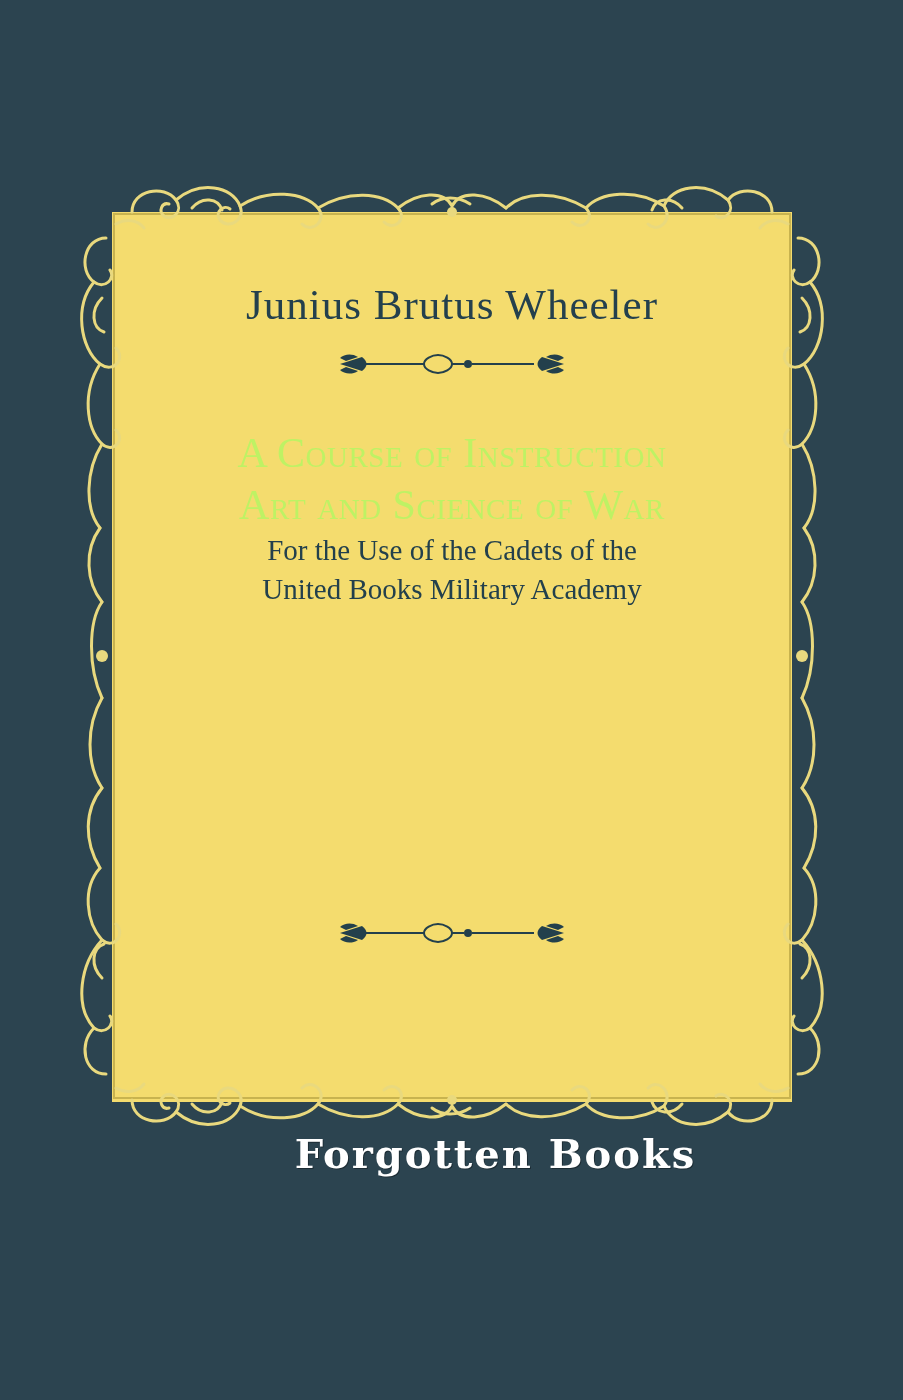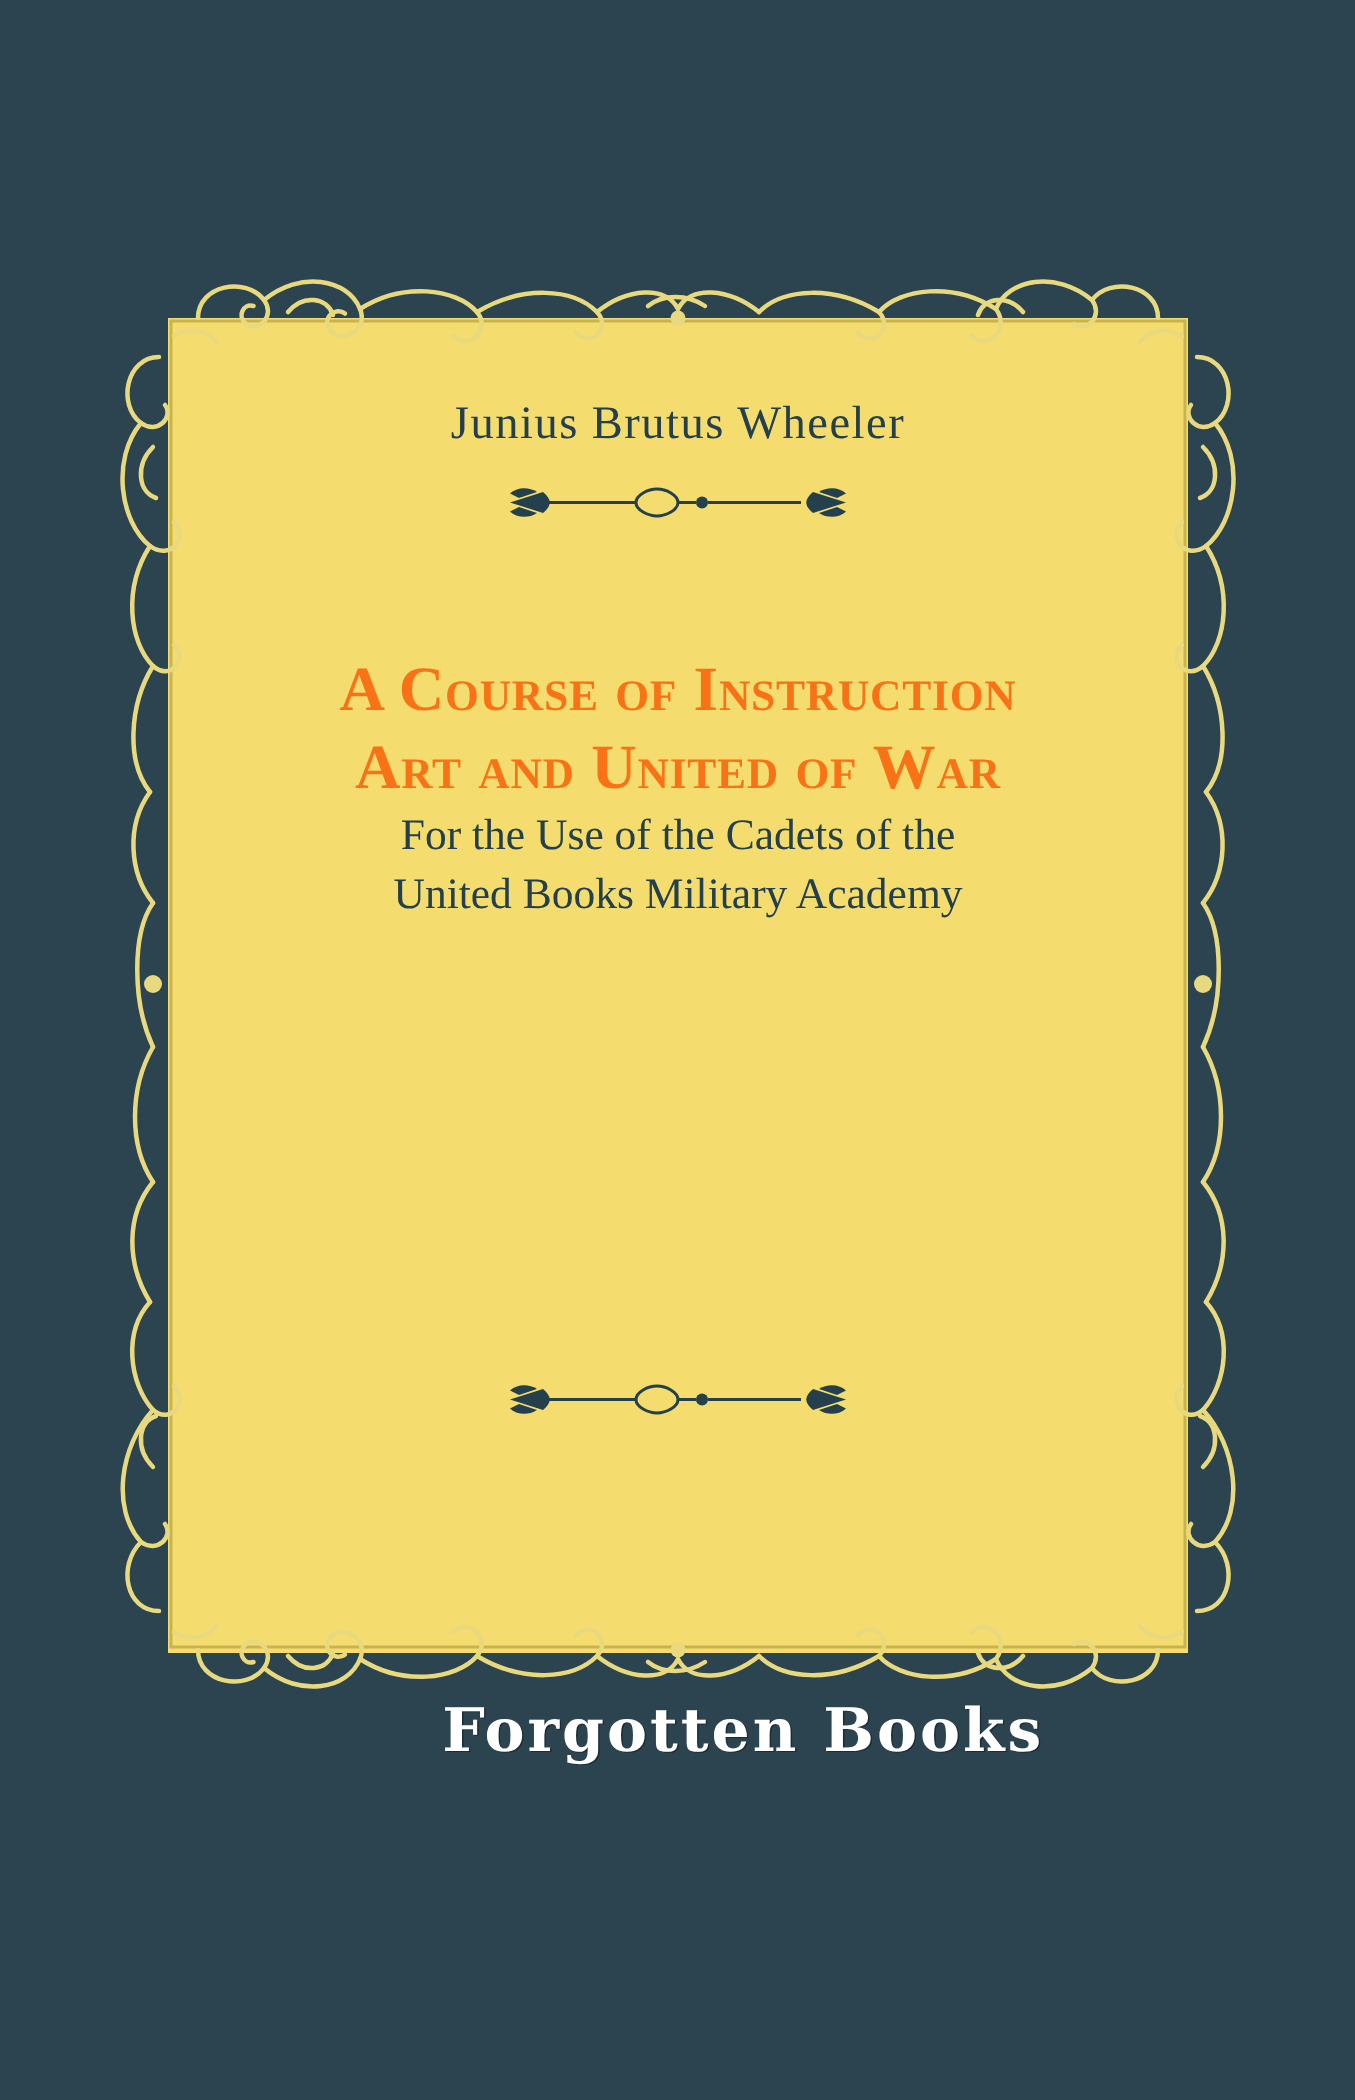--- a/index.html
+++ b/index.html
@@ -52,42 +52,42 @@
     width: 680px;
     height: 890px;
     box-sizing: border-box;
     padding: 30px 40px 0 40px;
     text-align: center;
     color: #23404c;
   }
 
   .author {
     font-family: "Liberation Serif", serif;
-    font-size: 31px;
+    font-size: 43px;
     letter-spacing: 1px;
     color: #24404d;
-    margin: 22px 0 0 0;
+    margin: 38px 0 0 0;
     font-weight: 400;
     white-space: nowrap;
   }
 
   .divider {
     margin: 24px auto 0 auto;
     width: 240px;
     height: 22px;
   }
 
   .title {
-    margin-top: 88px;
+    margin-top: 52px;
     font-size: 42px;
     line-height: 1.24;
-    color: #f97316;
+    color: #bef264;
     font-variant: small-caps;
     letter-spacing: 0.5px;
-    font-weight: 700;
+    font-weight: 400;
   }
   .title .line {
     display: block;
     white-space: nowrap;
   }
 
   .subtitle {
     font-size: 29px;
     line-height: 1.35;
     color: #23404c;
@@ -227,21 +227,21 @@
           <path d="M26 4 c -6 -4 -14 -3 -18 1 l 6 3 z"></path>
           <path d="M26 18 c -6 4 -14 3 -18 -1 l 6 -3 z"></path>
           <path d="M214 4 c 6 -4 14 -3 18 1 l -6 3 z"></path>
           <path d="M214 18 c 6 4 14 3 18 -1 l -6 -3 z"></path>
         </g>
       </svg>
     </div>
 
     <div class="title">
       <span class="line">A Course of Instruction</span>
-      <span class="line">Art and United of War</span>
+      <span class="line">Art and Science of War</span>
     </div>
 
     <div class="subtitle">
       <span class="line">For the Use of the Cadets of the</span>
       <span class="line">United Books Military Academy</span>
     </div>
 
     <div class="divider-bottom">
       <svg width="240" height="22" viewBox="0 0 240 22" xmlns="http://www.w3.org/2000/svg">
         <g fill="#23404c">

